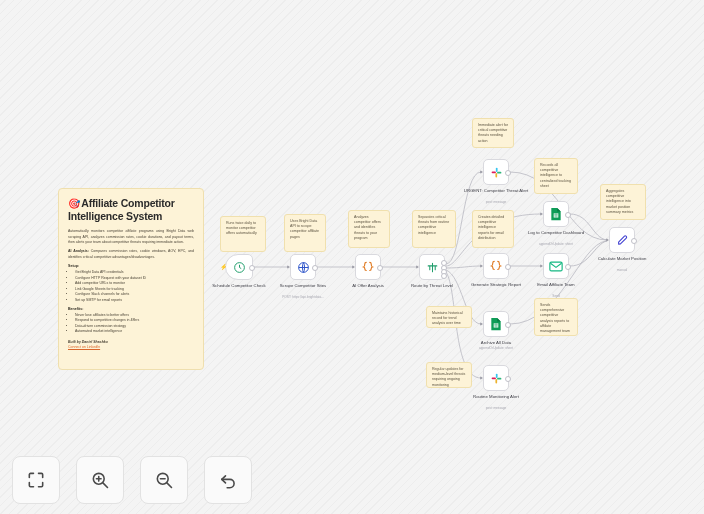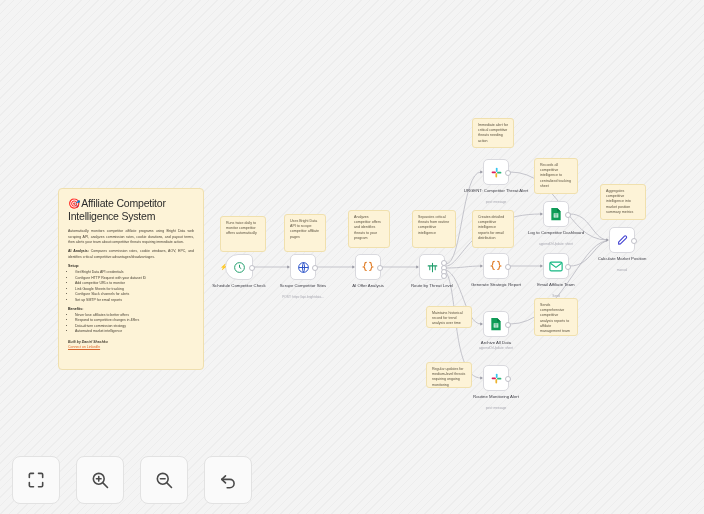--- a/index.html
+++ b/index.html
@@ -38,21 +38,21 @@
   }
   #main-note {
     left: 58px; top: 188px; width: 146px; height: 182px;
     padding: 8px 9px 6px 9px;
     background: #fdf3d7;
     border: 1px solid #efdfae;
     border-radius: 4px;
   }
   #main-note .note-title {
     font-size: 10.5px;
-    font-weight: normal;
+    font-weight: bold;
     color: #2b2b2b;
     line-height: 1.24;
     letter-spacing: -0.2px;
     margin: 0 0 6px 0;
   }
   #main-note .emoji { font-size: 10px; margin-right:1px; }
   #main-note .para {
     font-size: 3.5px; line-height: 1.52; color: #4a4336;
     margin: 0 0 4px 0; text-align: justify;
   }

